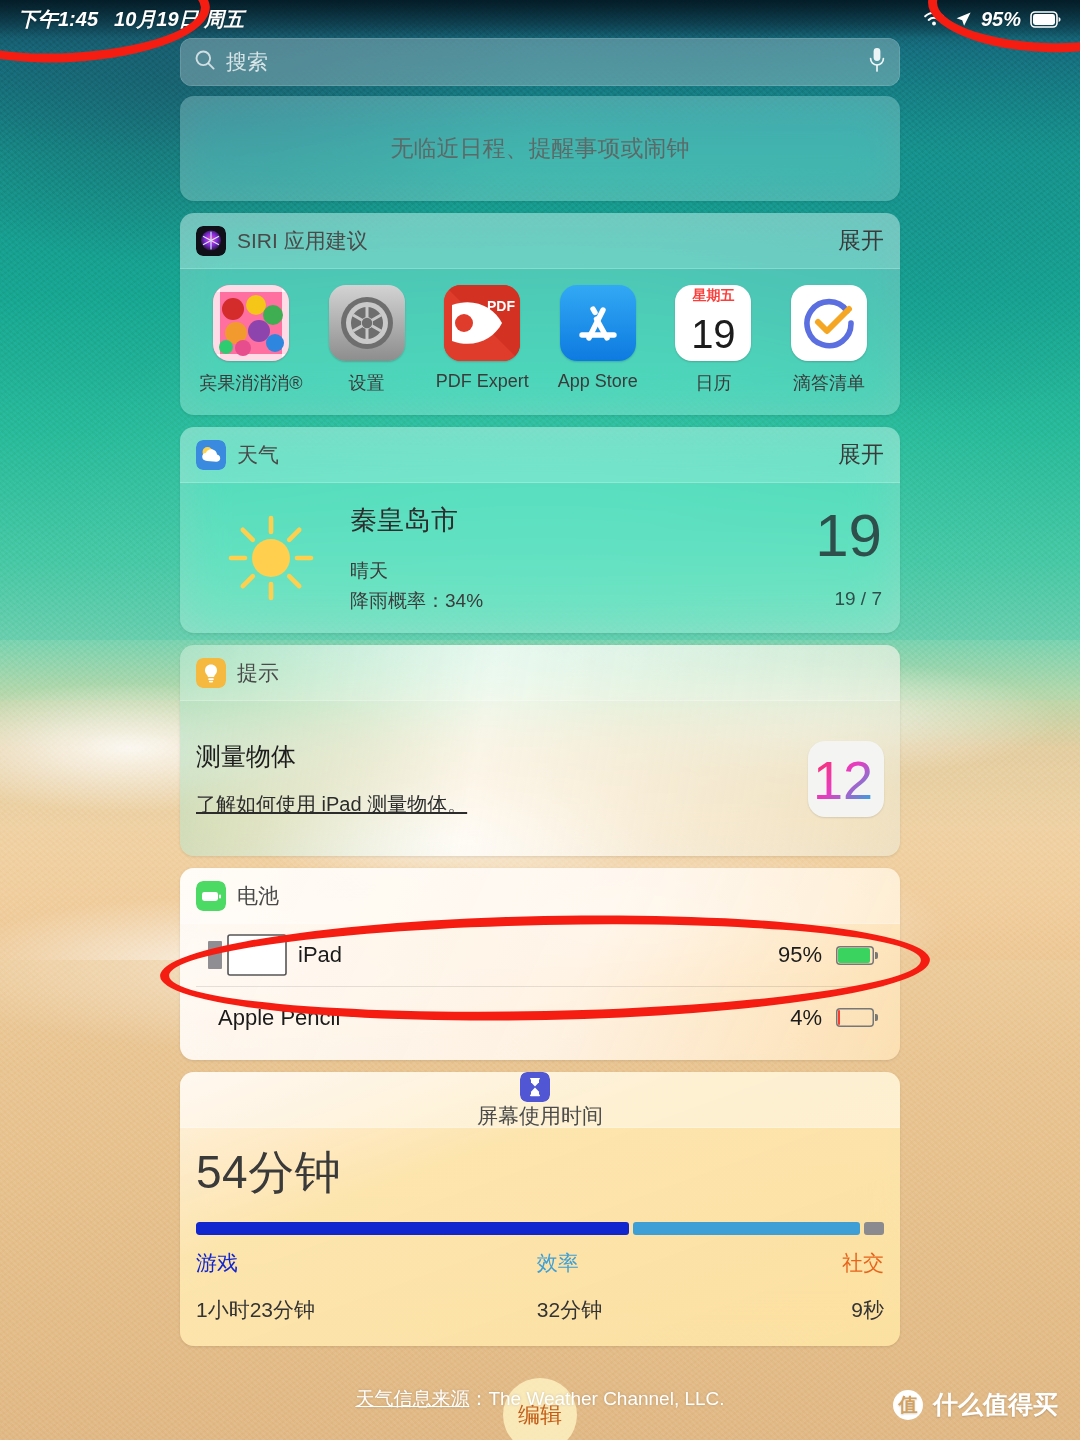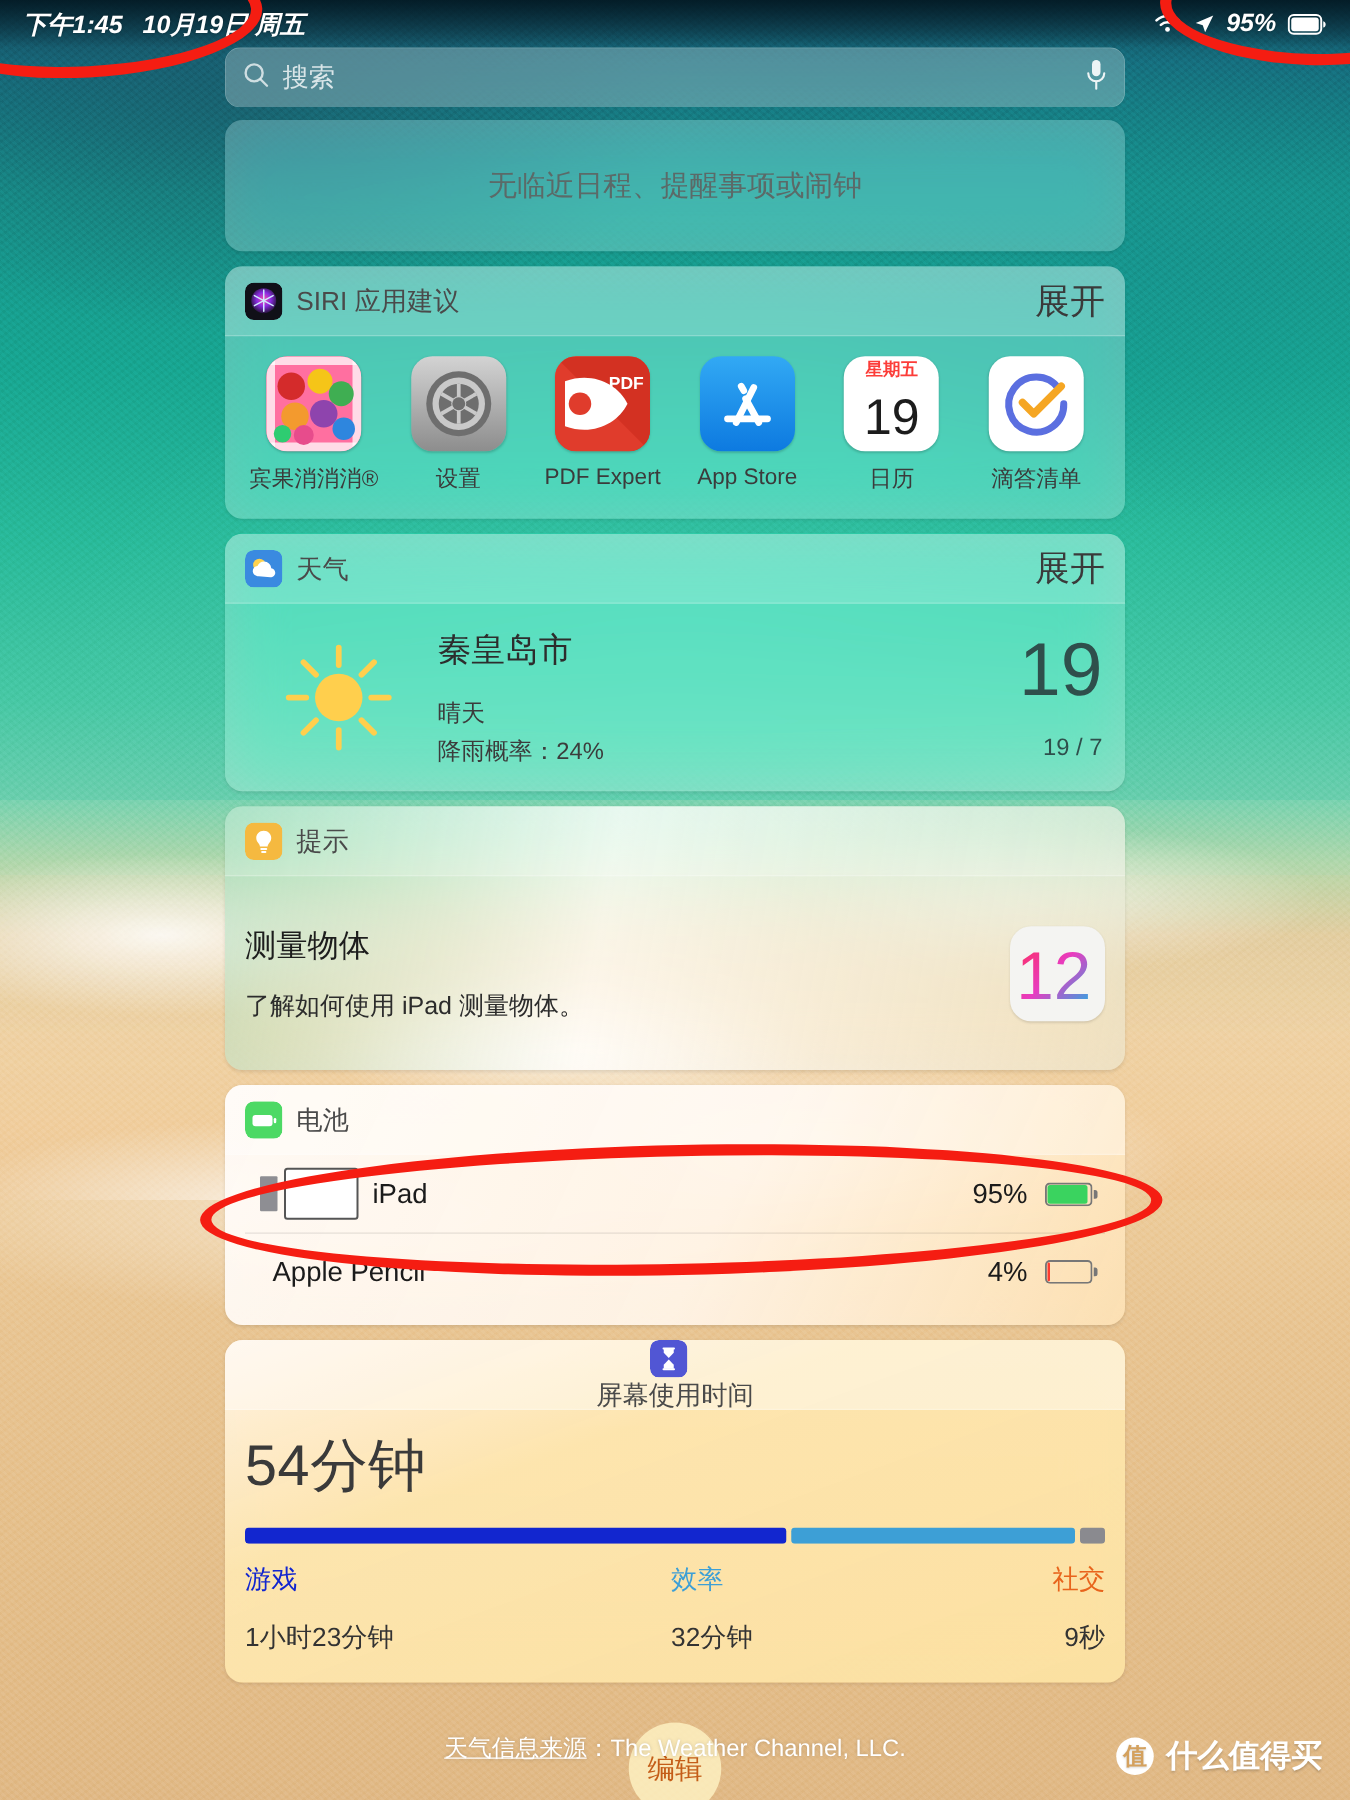--- a/index.html
+++ b/index.html
@@ -91,21 +91,21 @@
     box-shadow:0 1px 3px rgba(0,0,0,.10);
   }
   .w-head {
     height:56px; display:flex; align-items:center; padding:0 16px;
     background:rgba(255,255,255,.17);
     border-bottom:.5px solid rgba(255,255,255,.22);
   }
   .w-head .w-badge { width:30px; height:30px; border-radius:7px; margin-right:11px; flex:0 0 auto;
     display:flex; align-items:center; justify-content:center; overflow:hidden; }
   .w-head .w-title { font-size:21px; color:#4a4a4a; flex:1; }
-  .w-head .w-action { font-size:28px; color:#3a3a3a;margin-left:44px; }
+  .w-head .w-action { font-size:23px; color:#3a3a3a;margin-left:44px; }
   .w-body { padding:0 16px; }
 
   
   #w-upnext { margin-top:10px; background:rgba(255,255,255,.26); }
   #w-upnext .un-inner {
     height:105px; display:flex; align-items:center; justify-content:center;
     font-size:23px; color:#5b6a68;
   }
 
   
@@ -134,21 +134,21 @@
   .wx-right { text-align:right; padding-right:2px; }
   .wx-temp { font-size:60px; color:#2f4f4c; line-height:.95; font-weight:300; }
   .wx-hl { font-size:19px; color:#2f4f4c; margin-top:24px; }
 
   
   #w-tips { background:linear-gradient(100deg, rgba(175,225,200,.55) 0%, rgba(255,255,255,.78) 42%, rgba(235,235,220,.6) 100%); }
   #w-tips .w-head { background:rgba(255,255,255,.18); }
   #w-tips .w-body { display:flex; align-items:center; height:155px; }
   .tip-text { flex:1; }
   .tip-title { font-size:25px; color:#1d1d1d; font-weight:500; }
-  .tip-sub { font-size:20px; color:#2c2c2c; margin-top:18px; }
+  .tip-sub { font-size:20px; color:#2c2c2c; margin-top:18px;text-decoration:underline; }
   .tip-badge { width:76px; height:76px; border-radius:17px; background:#f4f4f2;
     display:flex; align-items:center; box-shadow:0 1px 2px rgba(0,0,0,.12); }
 
   
   #w-battery { background:linear-gradient(115deg, rgba(255,252,250,.92) 0%, rgba(255,246,236,.9) 55%, rgba(253,228,186,.85) 100%); }
   #w-battery .w-head { background:rgba(255,255,255,.35); }
   .bat-row { display:flex; align-items:center; height:62px; padding:0 10px; }
   .bat-row + .bat-row { border-top:.5px solid rgba(0,0,0,.10); }
   .bat-dev { display:flex; align-items:center; gap:0; flex:1; }
   .bat-name { font-size:22px; color:#1b1b1b; }
@@ -415,21 +415,21 @@
             <path d="M19.8 19.8l10 10"></path>
               <path d="M66.2 66.2l10 10"></path>
             <path d="M76.2 19.8l-10 10"></path>
               <path d="M29.8 66.2l-10 10"></path>
           </g>
         </svg>
       </div>
       <div class="wx-mid">
         <div class="wx-city">秦皇岛市</div>
         <div class="wx-cond">晴天</div>
-        <div class="wx-rain">降雨概率：24%</div>
+        <div class="wx-rain">降雨概率：34%</div>
       </div>
       <div class="wx-right">
         <div class="wx-temp">19</div>
         <div class="wx-hl">19 / 7</div>
       </div>
     </div>
   </div>
 
   <div class="widget" id="w-tips">
     <div class="w-head">

